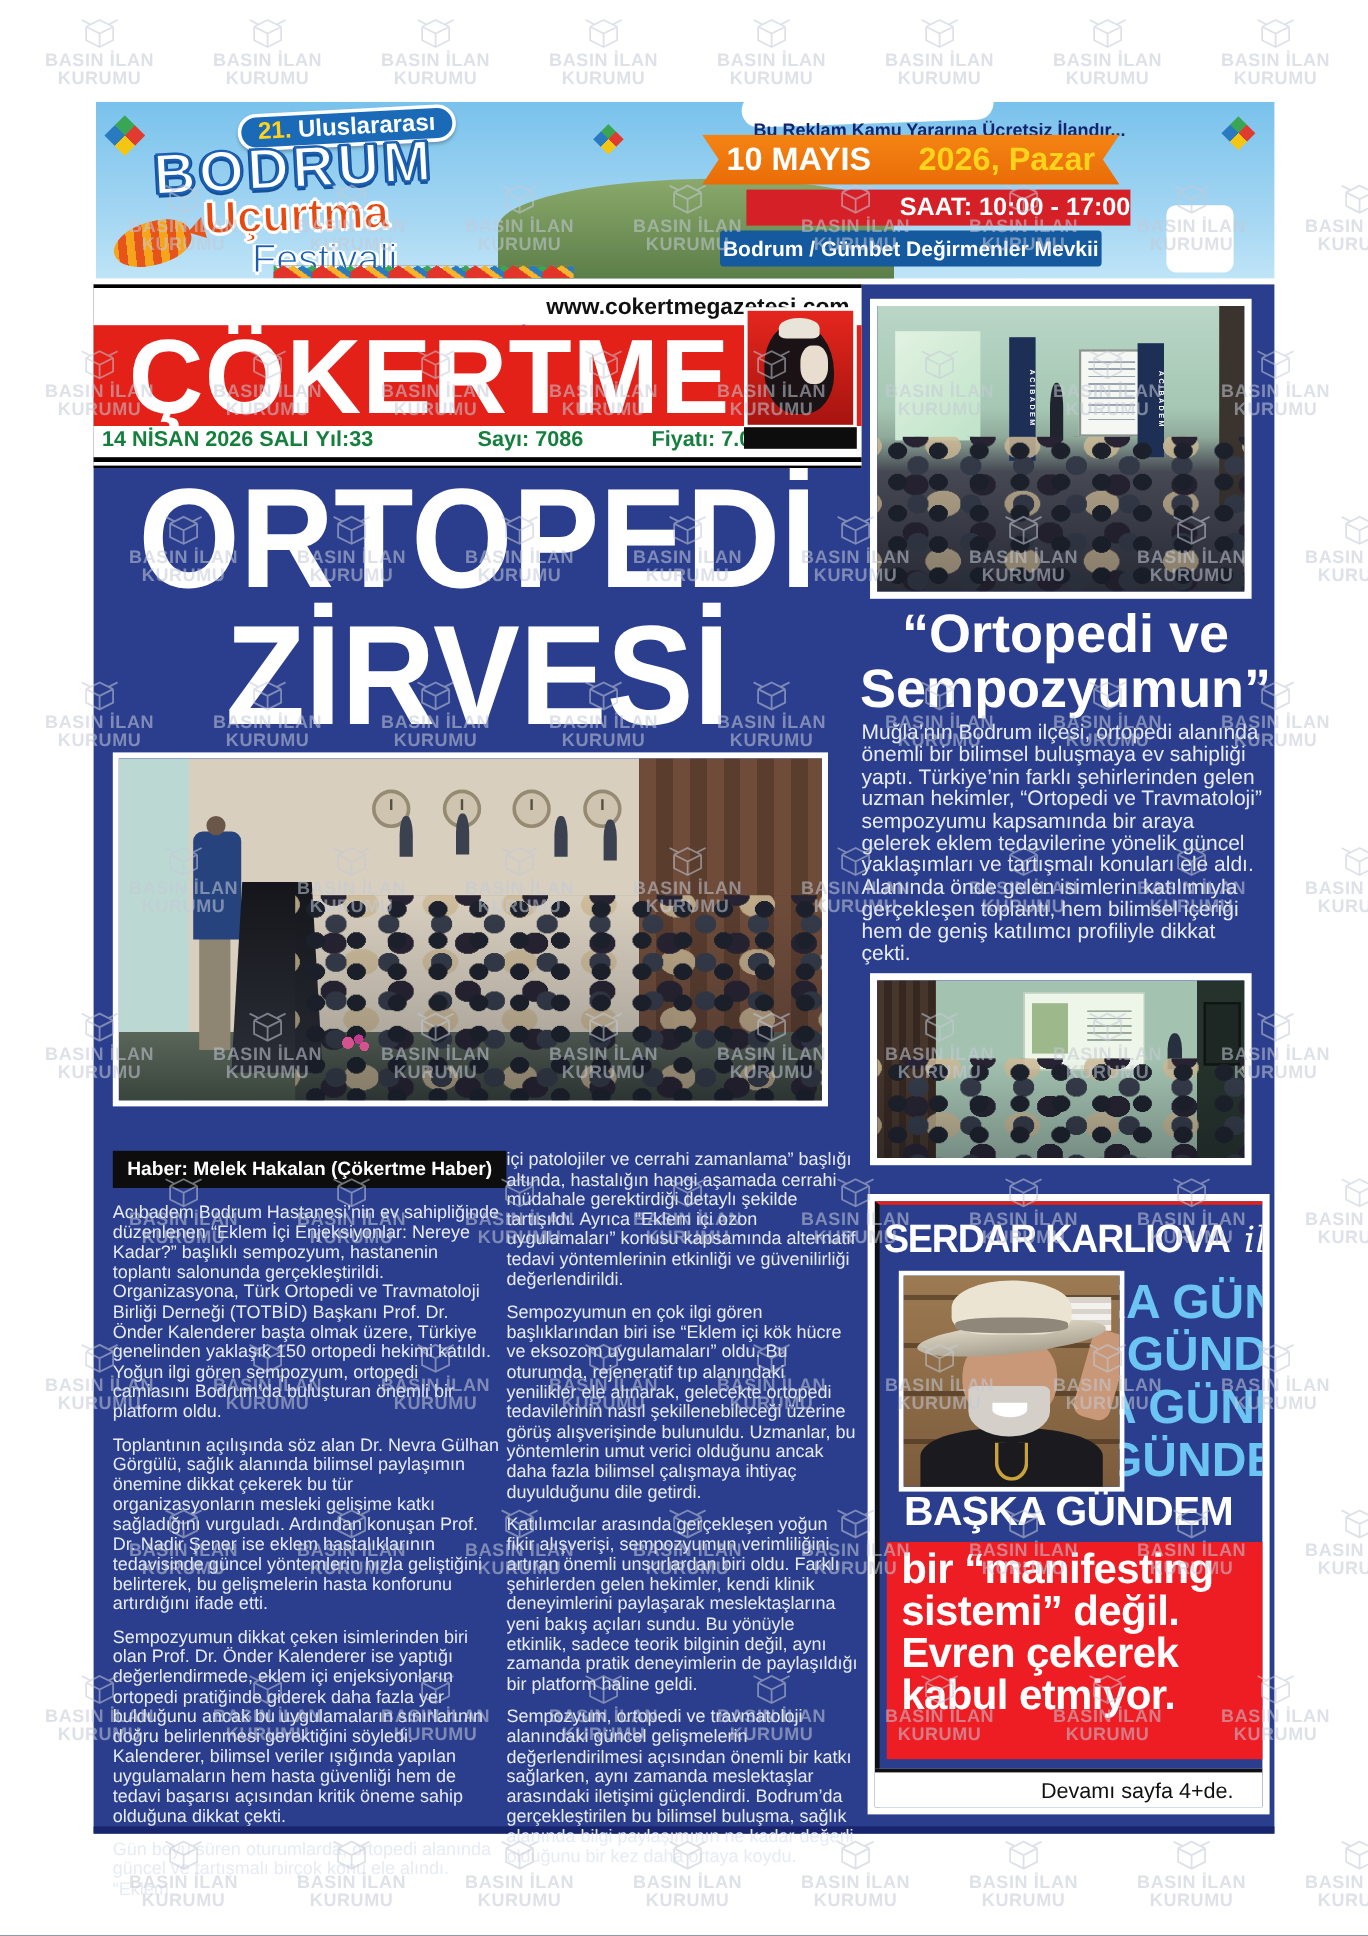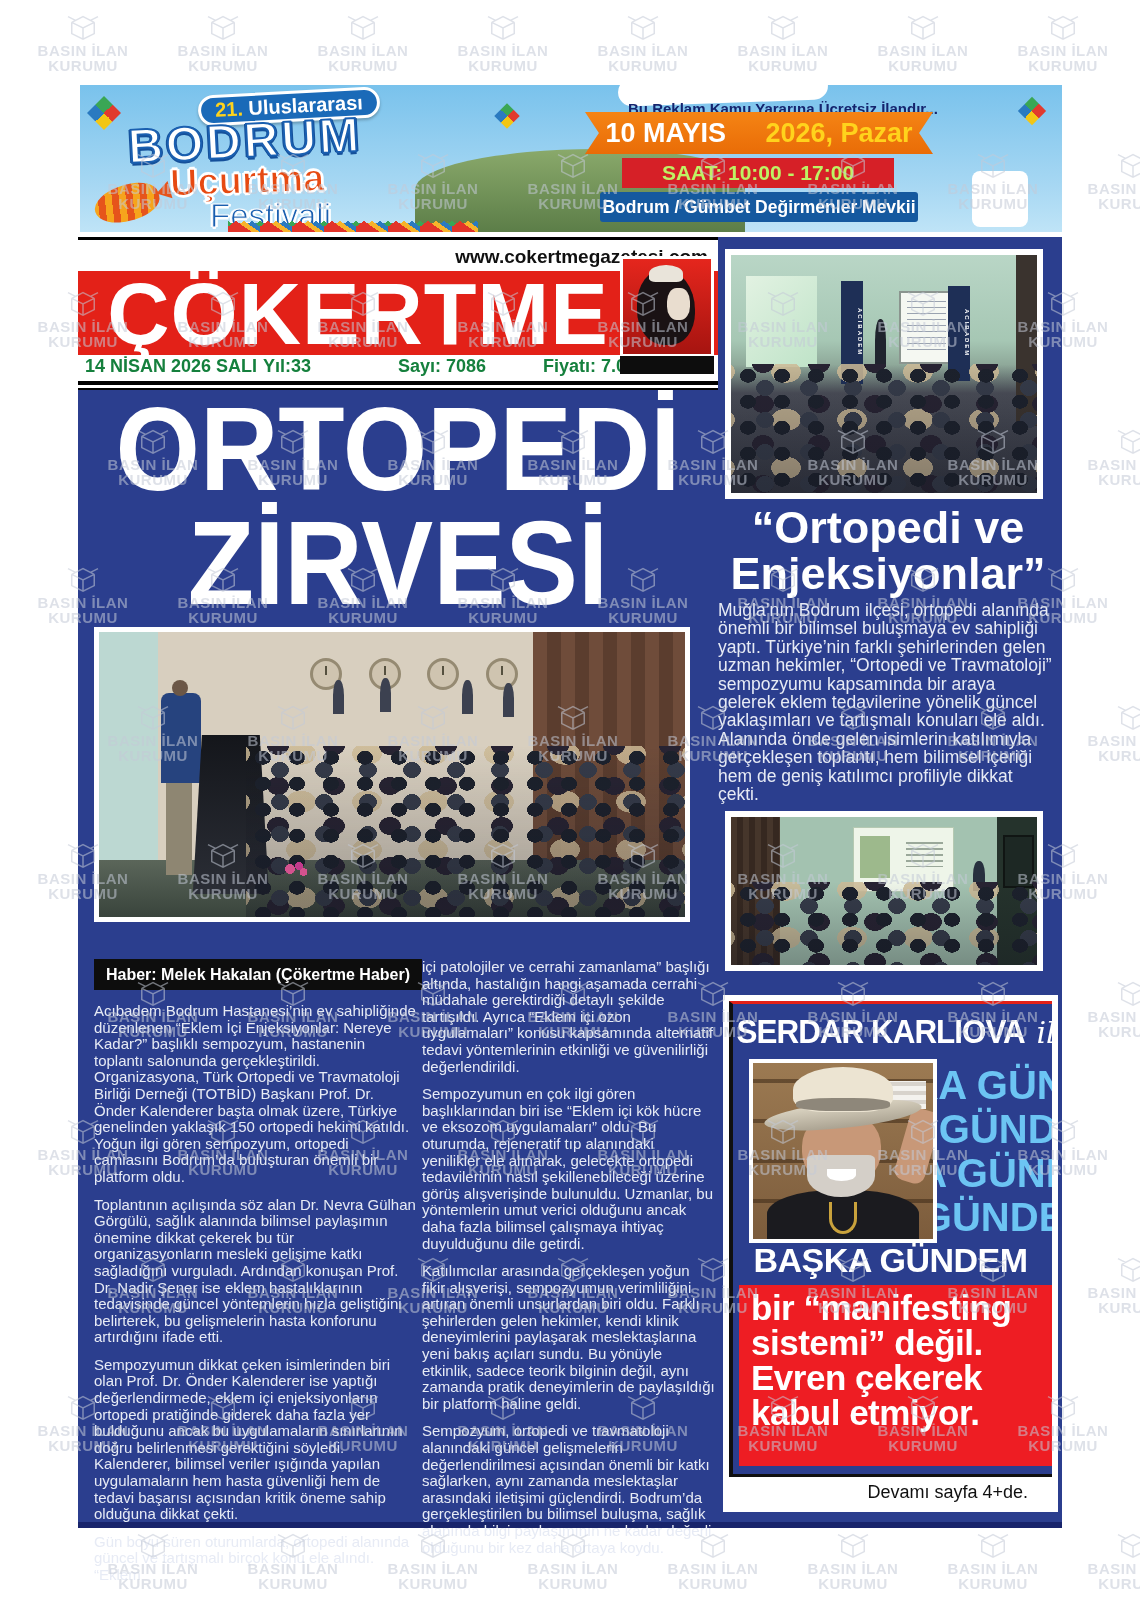--- a/index.html
+++ b/index.html
@@ -35,22 +35,22 @@
   .ad-bunting { position:absolute; left:148px; top:136px; width:250px; height:11px;
         background:
           conic-gradient(from 125deg at 25% 0, #e3342a 0 110deg, transparent 0) 0 0/32px 11px repeat-x,
           conic-gradient(from 125deg at 25% 0, #f7b32b 0 110deg, transparent 0) 8px 0/32px 11px repeat-x,
           conic-gradient(from 125deg at 25% 0, #2a7ac0 0 110deg, transparent 0) 16px 0/32px 11px repeat-x,
           conic-gradient(from 125deg at 25% 0, #3aa655 0 110deg, transparent 0) 24px 0/32px 11px repeat-x; }
   .ad-ribbon { position:absolute; left:505px; top:27px; width:348px; height:42px; line-height:42px;
         background:linear-gradient(#f58414,#e96c07); text-align:center; font-size:27px; font-weight:900;
         clip-path:polygon(0 0,100% 0,96% 50%,100% 100%,0 100%,4% 50%); white-space:nowrap; }
   .ad-ribbon .w { color:#fff; } .ad-ribbon .y { color:#ffd31c;margin-left:32px; }
-  .ad-time { position:absolute; left:542px; top:73px; width:272px; height:30px; line-height:30px;
-        background:#d62027; color:#bef264; text-align:center; font-size:21px; font-weight:900; }
+  .ad-time { position:absolute; left:542px; top:73px; width:320px; height:30px; line-height:30px;
+        background:#d62027; color:#ffffff; text-align:right; font-size:21px; font-weight:900; }
   .ad-place { position:absolute; left:520px; top:107px; width:318px; height:30px; line-height:30px;
         background:#15599f; color:#fff; text-align:center; font-size:17.5px; font-weight:800; border-radius:3px; }
   .ad-pin { position:absolute; left:892px; top:86px; width:56px; height:56px; background:#fff; border-radius:8px; }
   .ad-pin::after { content:""; position:absolute; inset:5px; border-radius:50%;
         background:conic-gradient(#e13a2e 0 45deg,#f08c1e 0 90deg,#f3c614 0 135deg,#63a53c 0 180deg,
         #1f9e8c 0 225deg,#1f63b0 0 270deg,#6a3da0 0 315deg,#c families 0,#c23a8c 0 360deg); }
   .kite { position:absolute; width:24px; height:24px; transform:rotate(45deg);
         background:conic-gradient(#e13a2e 0 25%,#f3c614 0 50%,#2a7ac0 0 75%,#3aa655 0 100%); }
   .fish { position:absolute; left:14px; top:100px; width:66px; height:36px; transform:rotate(-16deg);
         background:repeating-linear-gradient(100deg,#f6a41c 0 7px,#e6541b 7px 14px);
@@ -218,21 +218,21 @@
       <div class="vbanner p1-b2">ACIBADEM</div>
       <div class="p1-curtain"></div>
       <div class="p1-speaker"></div>
       <div class="crowd p1-crowd"></div>
     </div>
 
     <div class="big-head" id="bh1">ORTOPEDİ</div>
     <div class="big-head" id="bh2">ZİRVESİ</div>
 
     <div class="side-head" style="top:268px">“Ortopedi ve</div>
-    <div class="side-head" style="top:314px">Enjeksiyonlar”</div>
+    <div class="side-head" style="top:314px">Sempozyumun”</div>
     <div class="side-body">Muğla’nın Bodrum ilçesi, ortopedi alanında önemli bir bilimsel buluşmaya ev sahipliği yaptı. Türkiye’nin farklı şehirlerinden gelen uzman hekimler, “Ortopedi ve Travmatoloji” sempozyumu kapsamında bir araya gelerek eklem tedavilerine yönelik güncel yaklaşımları ve tartışmalı konuları ele aldı. Alanında önde gelen isimlerin katılımıyla gerçekleşen toplantı, hem bilimsel içeriği hem de geniş katılımcı profiliyle dikkat çekti.</div>
 
     <div class="photo" id="main-photo">
       <div class="mp-bg"></div>
       <div class="clock" style="left:36%"></div>
       <div class="clock" style="left:46%"></div>
       <div class="clock" style="left:56%"></div>
       <div class="clock" style="left:66%"></div>
       <div class="mp-curtain"></div>
       <div class="standing" style="left:40%;top:17%"></div>

